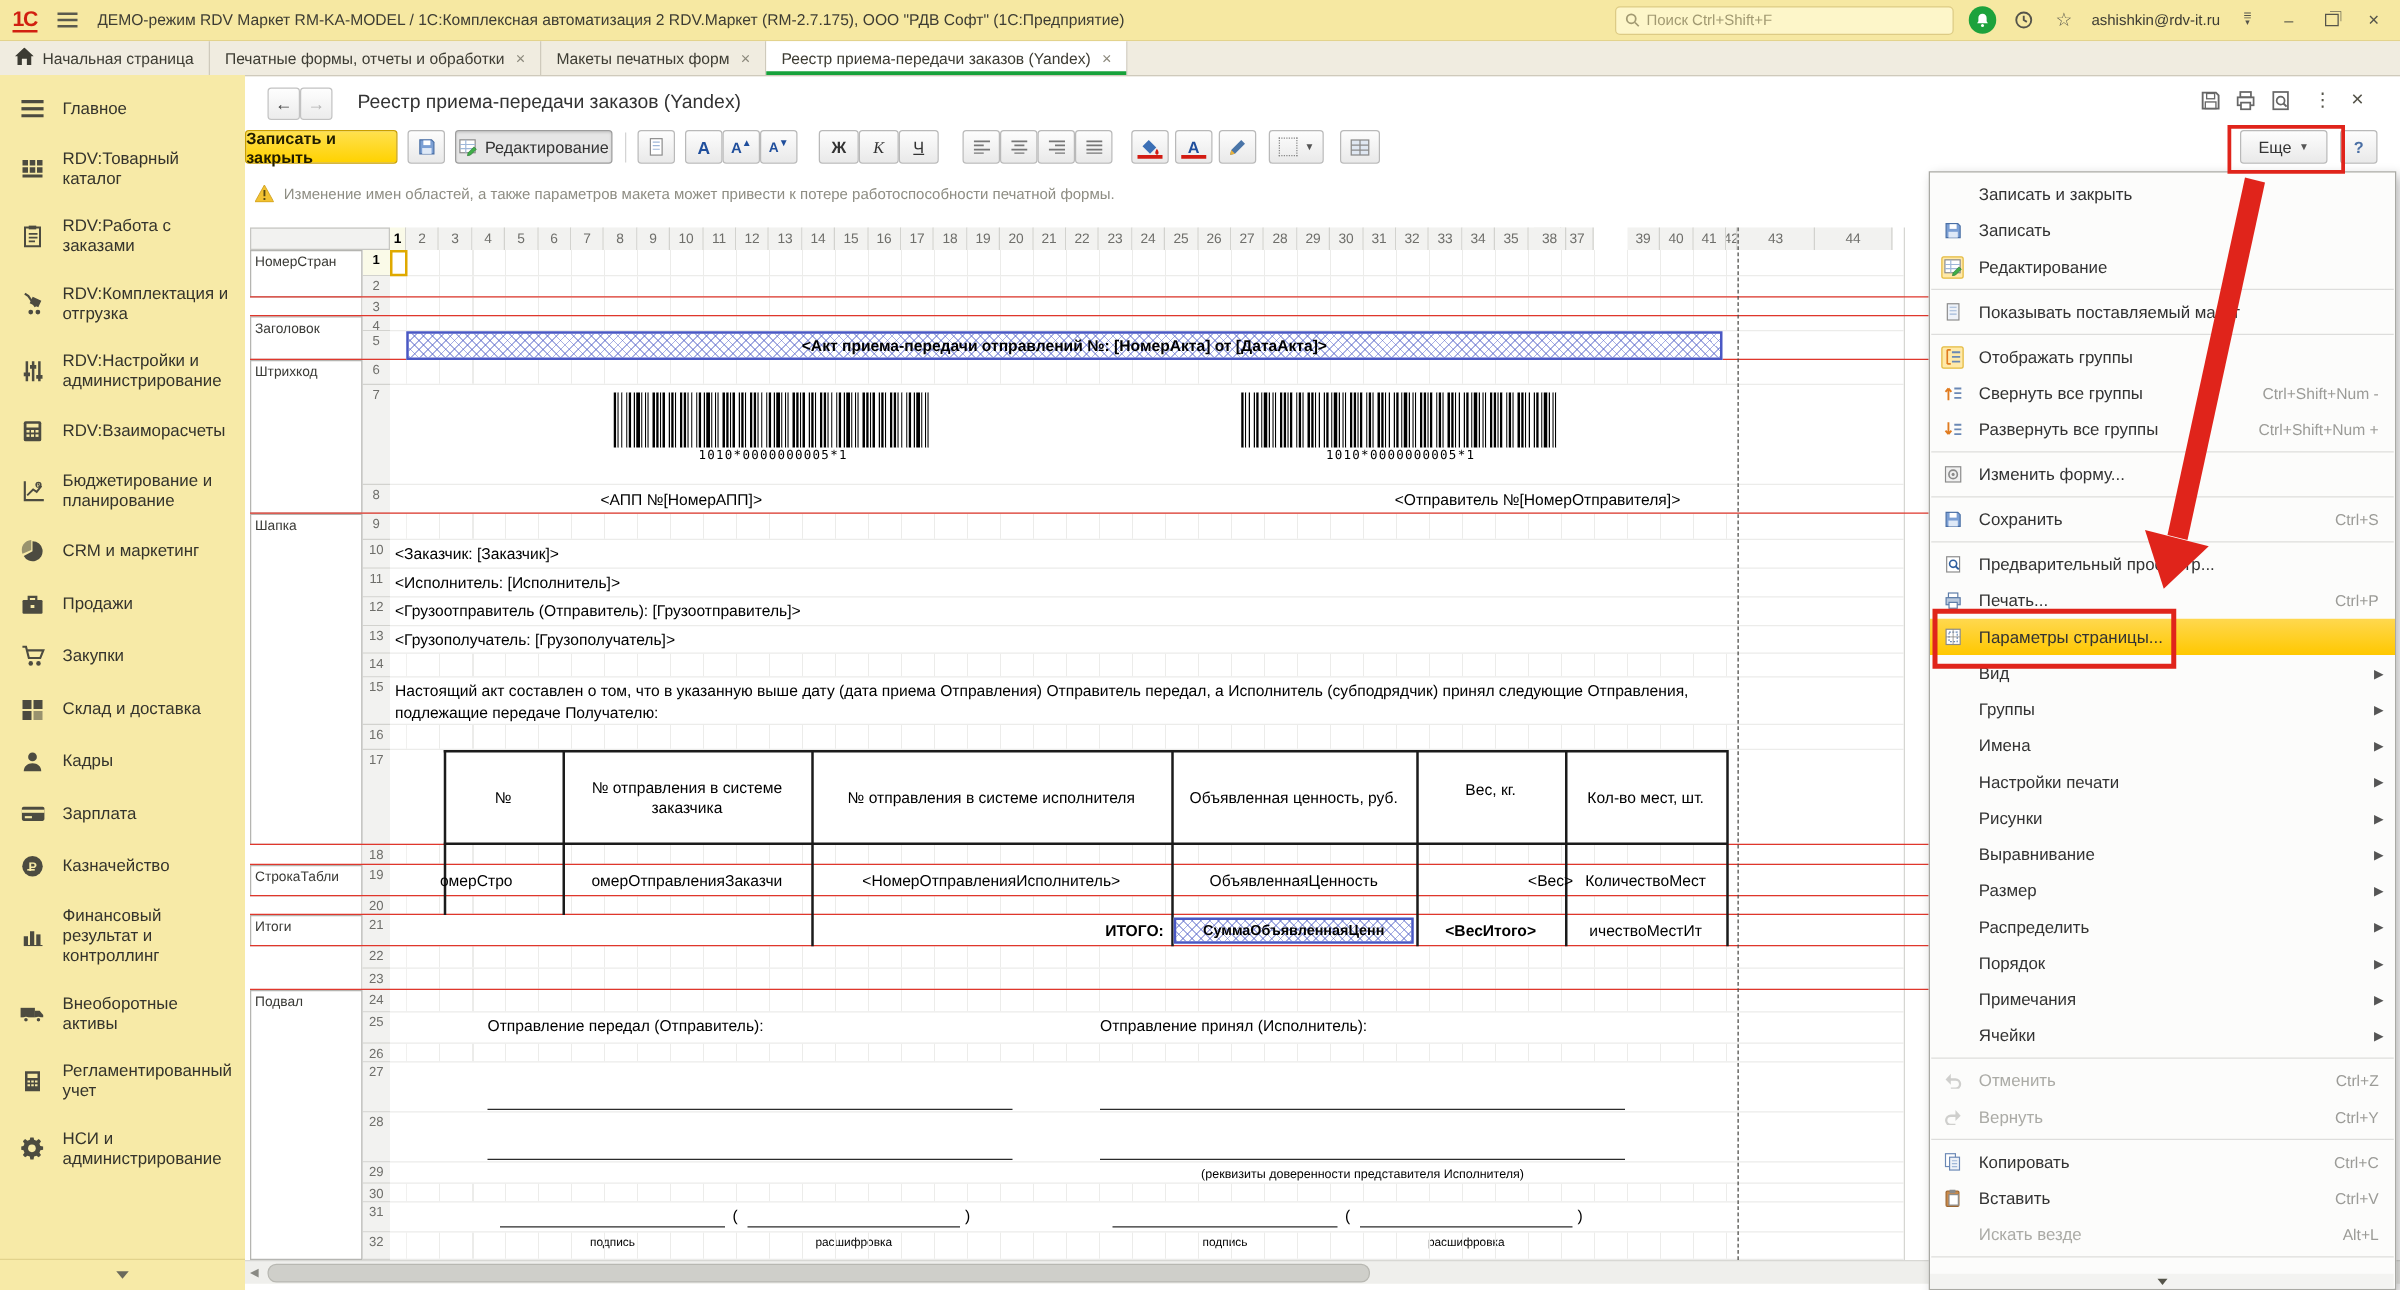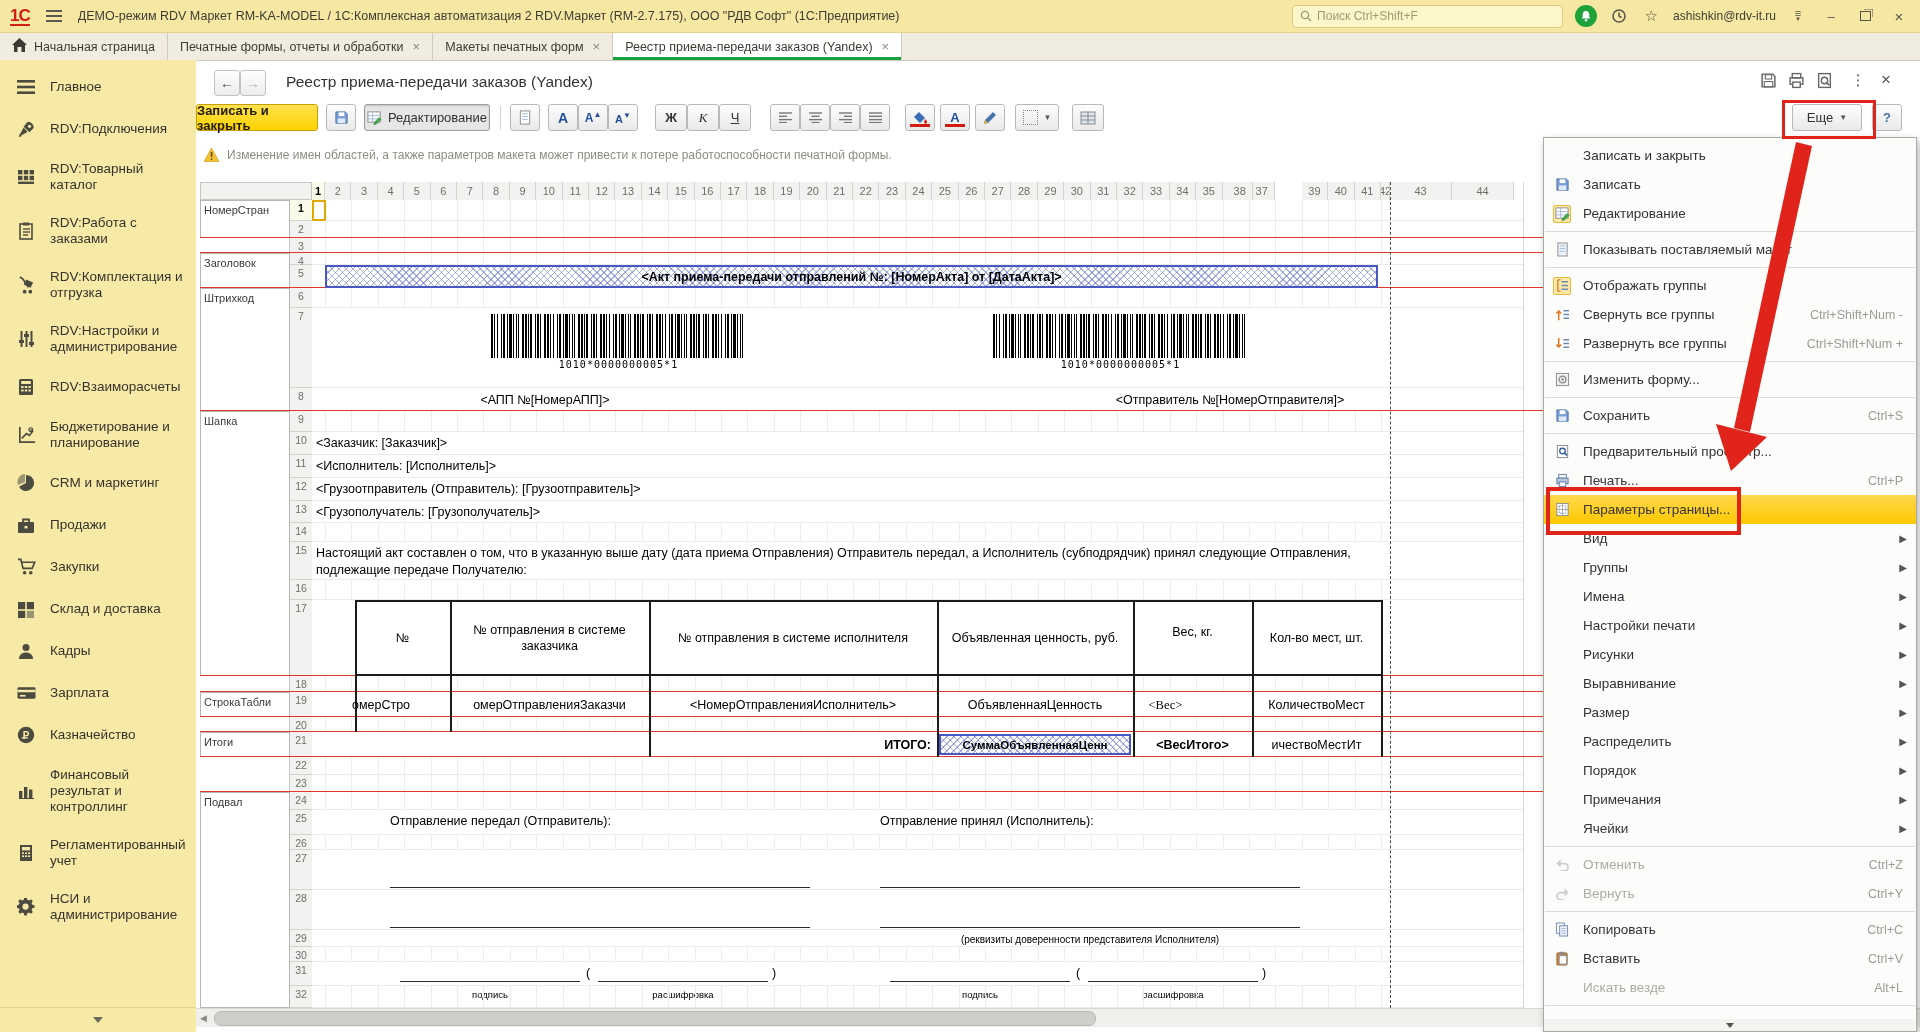--- a/index.html
+++ b/index.html
@@ -170,31 +170,20 @@
                 <rect y="0" width="18" height="2.6"></rect>
                 <rect y="5.7" width="18" height="2.6"></rect>
                 <rect y="11.4" width="18" height="2.6"></rect>
               </g>
             </svg>
           </span>
           <span>Главное</span>
         </div>
         <div class="side-item">
           <span class="sic">
-            <svg width="19" height="19" viewBox="0 0 20 20">
-              <path d="M11 2c3.5-.5 7 3 6.5 6.5L13 13 7 7z" fill="#4c4b40"></path>
-              <circle cx="13.2" cy="6.6" r="1.7" fill="#f7eaa7"></circle>
-              <path d="M7 8l-4.5 8L3 17l8-4.5z" fill="#4c4b40"></path>
-              <path d="M2 18l3-1-2-2z" fill="#4c4b40"></path>
-            </svg>
-          </span>
-          <span>RDV:Подключения</span>
-        </div>
-        <div class="side-item">
-          <span class="sic">
             <svg width="18" height="18" viewBox="0 0 18 18">
               <g fill="#4c4b40">
                 <rect x="1" y="2" width="4.4" height="4.4"></rect>
                 <rect x="6.8" y="2" width="4.4" height="4.4"></rect>
                 <rect x="12.6" y="2" width="4.4" height="4.4"></rect>
                 <rect x="1" y="7.8" width="4.4" height="4.4"></rect>
                 <rect x="6.8" y="7.8" width="4.4" height="4.4"></rect>
                 <rect x="12.6" y="7.8" width="4.4" height="4.4"></rect>
                 <rect x="1" y="13.6" width="16" height="2.4"></rect>
               </g>
@@ -344,20 +333,31 @@
             <svg width="17" height="16" viewBox="0 0 17 16">
               <g fill="#4c4b40">
                 <rect x="1" y="8" width="3.4" height="7"></rect>
                 <rect x="6" y="4" width="3.4" height="11"></rect>
                 <rect x="11" y="6.5" width="3.4" height="8.5"></rect>
                 <rect x="1" y="15" width="15" height="1"></rect>
               </g>
             </svg>
           </span>
           <span>Финансовый результат и контроллинг</span>
+        </div>
+        <div class="side-item">
+          <span class="sic">
+            <svg width="20" height="15" viewBox="0 0 21 15">
+              <rect x="0.5" y="2" width="12" height="8" fill="#4c4b40"></rect>
+              <path d="M12.5 4.5h4l3 3.5v2h-7z" fill="#4c4b40"></path>
+              <circle cx="5" cy="12" r="2" fill="#4c4b40" stroke="#f7eaa7"></circle>
+              <circle cx="15.5" cy="12" r="2" fill="#4c4b40" stroke="#f7eaa7"></circle>
+            </svg>
+          </span>
+          <span>Внеоборотные активы</span>
         </div>
         <div class="side-item">
           <span class="sic">
             <svg width="16" height="18" viewBox="0 0 16 18">
               <rect x="2" y="1" width="12" height="16" fill="#4c4b40"></rect>
               <rect x="4" y="3" width="8" height="3.4" fill="#f7eaa7"></rect>
               <g fill="#f7eaa7">
                 <rect x="4" y="8.4" width="2" height="1.6"></rect>
                 <rect x="7" y="8.4" width="2" height="1.6"></rect>
                 <rect x="10" y="8.4" width="2" height="1.6"></rect>
@@ -1007,21 +1007,21 @@
       <div class="thcell" style="left: 357px; top: 602px; width: 91px; height: 72px;">№</div>
       <div class="thcell" style="left: 452px; top: 602px; width: 195px; height: 72px;">№ отправления в системе заказчика</div>
       <div class="thcell" style="left: 651px; top: 602px; width: 284px; height: 72px;">№ отправления в системе исполнителя</div>
       <div class="thcell" style="left: 939px; top: 602px; width: 192px; height: 72px;">Объявленная ценность, руб.</div>
       <div class="thcell" style="left: 1135px; top: 602px; width: 115px; height: 60px;">Вес, кг.</div>
       <div class="thcell" style="left: 1254px; top: 602px; width: 125px; height: 72px;">Кол-во мест, шт.</div>
       <div class="thcell" style="left: 312px; top: 693px; width: 138px; height: 23px; white-space: nowrap;">омерСтро</div>
       <div class="thcell" style="left: 450px; top: 693px; width: 199px; height: 23px; white-space: nowrap;">омерОтправленияЗаказчи</div>
       <div class="thcell" style="left: 649px; top: 693px; width: 288px; height: 23px; white-space: nowrap;">&lt;НомерОтправленияИсполнитель&gt;</div>
       <div class="thcell" style="left: 937px; top: 693px; width: 196px; height: 23px; white-space: nowrap;">ОбъявленнаяЦенность</div>
-      <div class="thcell" style="left: 1106px; top: 693px; width: 119px; height: 23px; white-space: nowrap; font-family: Liberation Serif, serif;">&lt;Вес&gt;</div>
+      <div class="thcell" style="left: 1181px; top: 693px; width: 119px; height: 23px; white-space: nowrap;">&lt;Вес&gt;</div>
       <div class="thcell" style="left: 1252px; top: 693px; width: 129px; height: 23px; white-space: nowrap;">КоличествоМест</div>
     </div>
 
   <div class="abs sheettext" style="left:649px;top:732px;width:282px;height:25px;display:flex;align-items:center;justify-content:flex-end;font-weight:bold;z-index:7;">ИТОГО:</div>
   <div class="abs sheettext ctr hatch" style="left:939px;top:734px;width:192px;height:21px;font-weight:bold;font-size:11.5px;">СуммаОбъявленнаяЦенн</div>
   <div class="abs sheettext ctr" style="left:1133px;top:732px;width:119px;height:25px;font-weight:bold;z-index:7;">&lt;ВесИтого&gt;</div>
   <div class="abs sheettext ctr" style="left:1252px;top:732px;width:129px;height:25px;z-index:7;">ичествоМестИт</div>
 
   <div class="abs sheettext" style="left:390px;top:814px;">Отправление передал (Отправитель):</div>
   <div class="abs sheettext" style="left:880px;top:814px;">Отправление принял (Исполнитель):</div>

